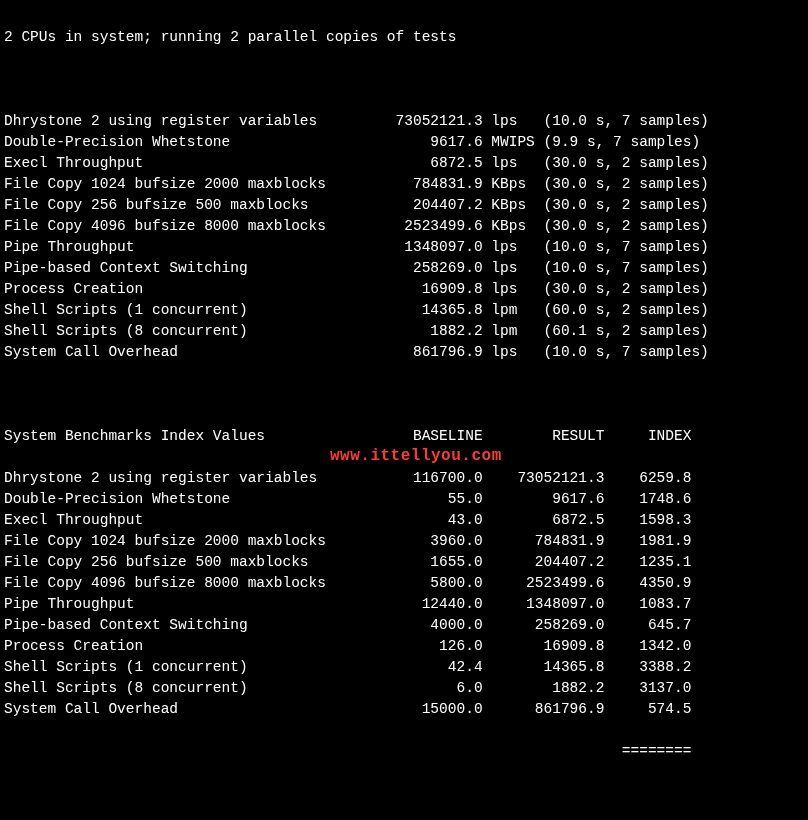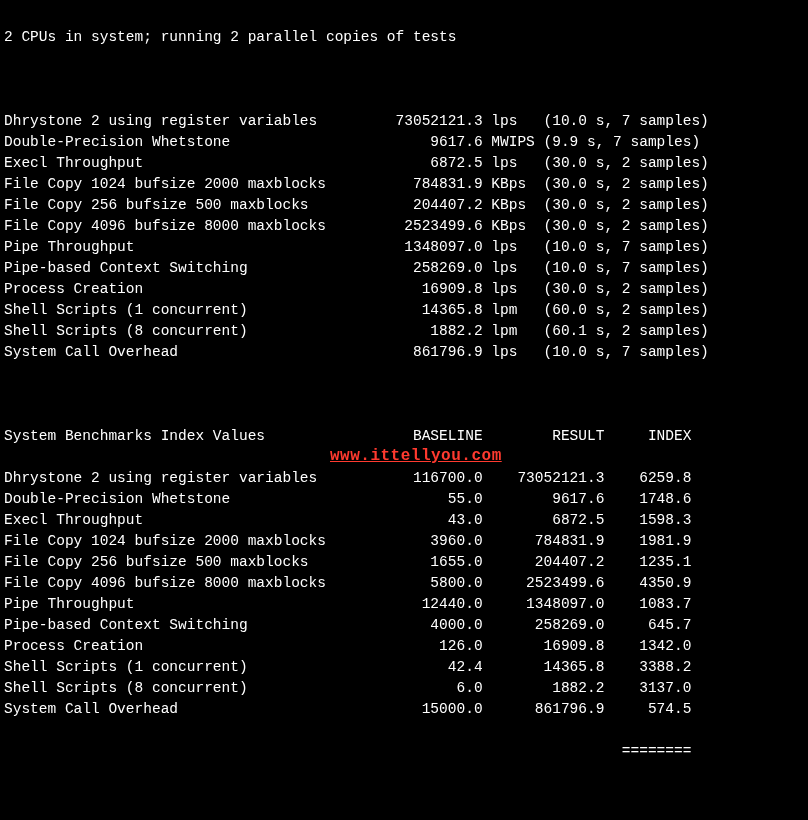--- a/index.html
+++ b/index.html
@@ -17,21 +17,20 @@
     white-space: pre;
     position: relative;
   }
   .watermark {
     position: absolute;
     color: #ff3a2f;
     font-weight: bold;
     font-size: 16px;
     letter-spacing: 0.5px;
     pointer-events: none;
-    text-decoration: underline;
   }
 </style>
 </head>
 <body>
 
 <div class="terminal">
 <div class="row">2 CPUs in system; running 2 parallel copies of tests</div>
 <div class="row"> </div>
 <div id="results-block"><div class="row">Dhrystone 2 using register variables         73052121.3 lps   (10.0 s, 7 samples)</div><div class="row">Double-Precision Whetstone                       9617.6 MWIPS (9.9 s, 7 samples)</div><div class="row">Execl Throughput                                 6872.5 lps   (30.0 s, 2 samples)</div><div class="row">File Copy 1024 bufsize 2000 maxblocks          784831.9 KBps  (30.0 s, 2 samples)</div><div class="row">File Copy 256 bufsize 500 maxblocks            204407.2 KBps  (30.0 s, 2 samples)</div><div class="row">File Copy 4096 bufsize 8000 maxblocks         2523499.6 KBps  (30.0 s, 2 samples)</div><div class="row">Pipe Throughput                               1348097.0 lps   (10.0 s, 7 samples)</div><div class="row">Pipe-based Context Switching                   258269.0 lps   (10.0 s, 7 samples)</div><div class="row">Process Creation                                16909.8 lps   (30.0 s, 2 samples)</div><div class="row">Shell Scripts (1 concurrent)                    14365.8 lpm   (60.0 s, 2 samples)</div><div class="row">Shell Scripts (8 concurrent)                     1882.2 lpm   (60.1 s, 2 samples)</div><div class="row">System Call Overhead                           861796.9 lps   (10.0 s, 7 samples)</div></div>
 <div class="row"> </div>

